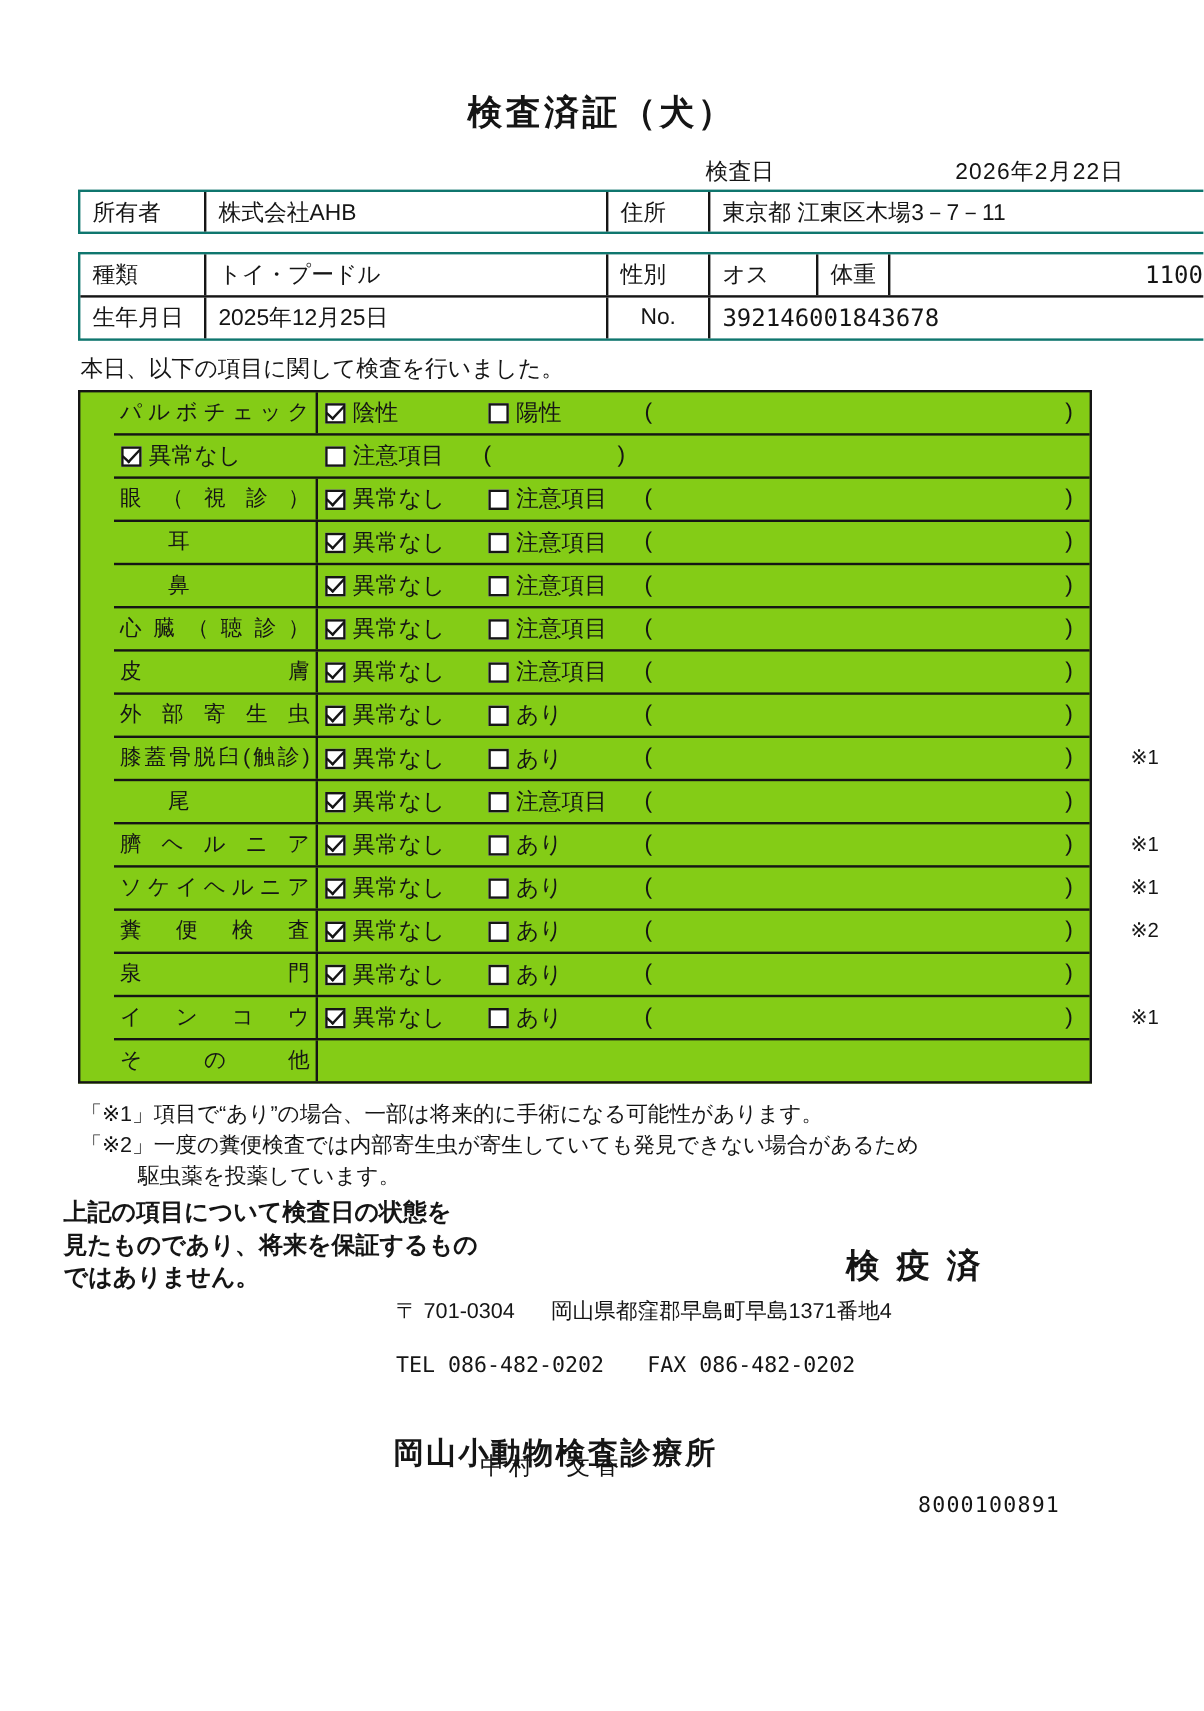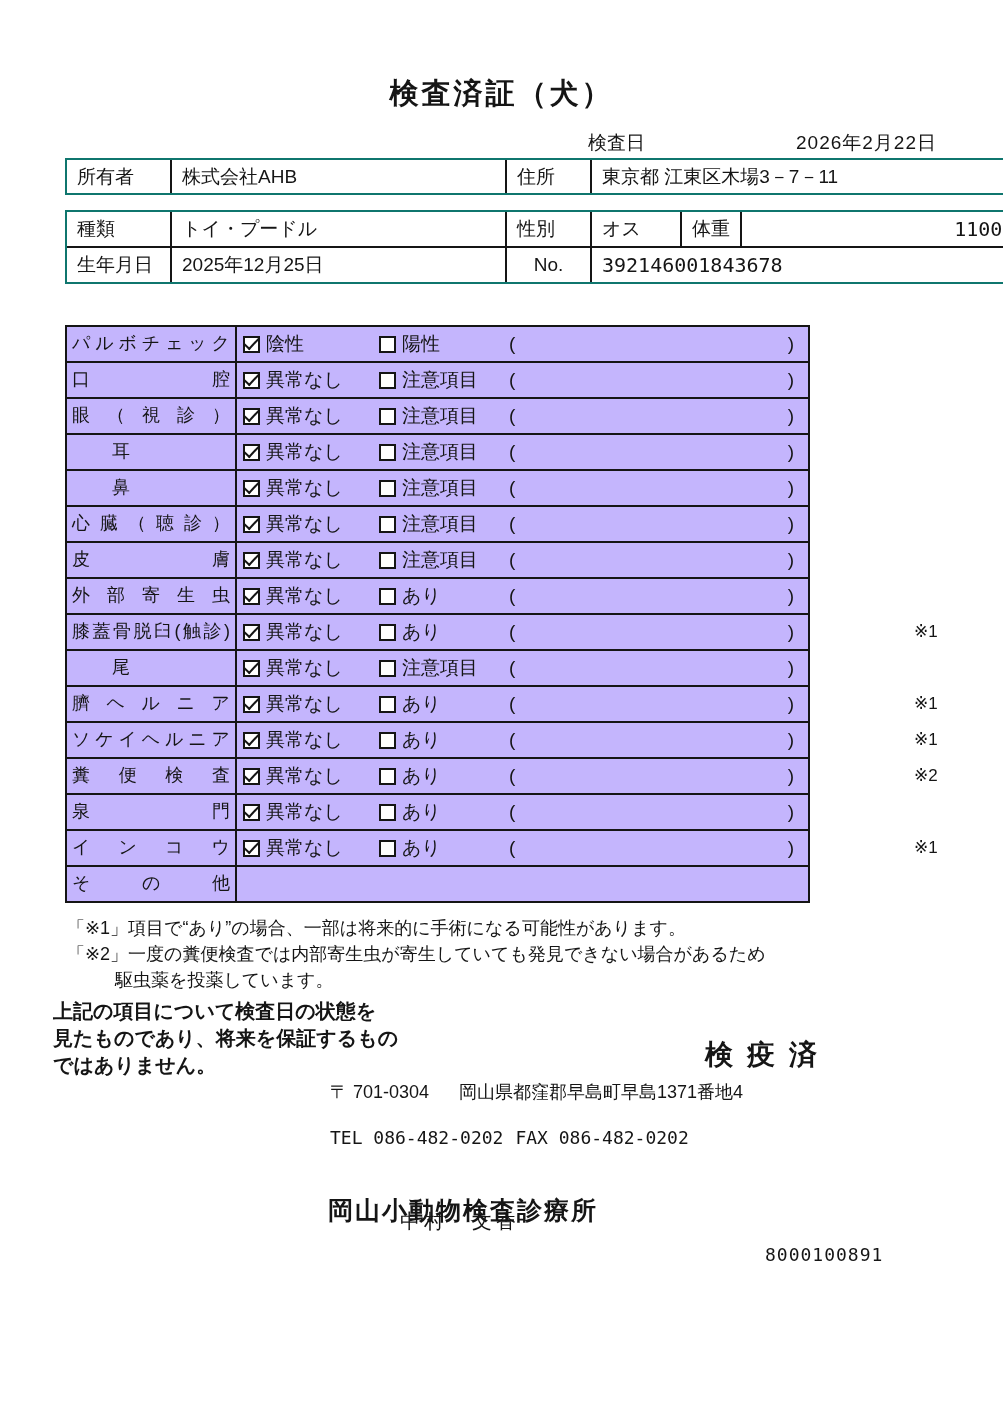--- a/index.html
+++ b/index.html
@@ -23,21 +23,21 @@
   .cell{border-right:2px solid #151515;display:flex;align-items:center;padding:0 10px;font-size:19px;box-sizing:border-box;overflow:hidden;white-space:nowrap;}
   .cell.last{border-right:none;}
   .cell.ctr{justify-content:center;padding:0 4px;}
   .cell.wt{justify-content:flex-end;padding-right:10px;gap:24px;}
   .cell.wt .unit{margin-left:16px;}
   .mono20{font-family:"DejaVu Sans Mono",monospace;font-size:20px;}
 
   .intro{top:294px;left:67px;font-size:19px;}
 
   
-  .exam-table{top:325px;left:65px;width:745px;border:2px solid #151515;box-sizing:border-box;background:#c4b5fd;}
+  .exam-table{top:325px;left:65px;width:845px;border:2px solid #151515;box-sizing:border-box;background:#84cc16;padding-left:28px;}
   .ex-row{position:relative;display:grid;grid-template-columns:170px 136px 134px auto;height:36px;border-bottom:2px solid #151515;box-sizing:border-box;}
   .ex-row:last-child{border-bottom:none;height:34px;}
   .ex-item{border-right:2px solid #151515;box-sizing:border-box;padding:0 5px;font-size:18px;line-height:32px;text-align:justify;text-align-last:justify;overflow:hidden;}
   .ex-item.single{text-align:left;text-align-last:left;padding-left:45px;}
   .ex-opt{display:flex;align-items:center;padding-left:6px;gap:6px;font-size:19px;overflow:hidden;white-space:nowrap;}
   .ex-paren{display:flex;align-items:center;font-size:19px;padding:0 14px 0 2px;}
   .ex-paren .po{margin-right:6px;}
   .ex-paren .pv{flex:1;}
   .ex-paren .pc{margin-left:auto;}
   .ex-note{position:absolute;left:847px;top:0;line-height:33px;font-size:17px;white-space:nowrap;}
@@ -46,21 +46,21 @@
   .cb{width:13px;height:13px;border:2px solid #151515;display:inline-block;position:relative;flex:none;background:#fff;}
   .cb.checked::after{content:"";position:absolute;left:-1px;top:0px;width:13px;height:6px;border-left:2.5px solid #151515;border-bottom:2.5px solid #151515;transform:rotate(-47deg);}
 
   
   .fn1{top:916px;left:67px;font-size:18px;}
   .fn2{top:942px;left:67px;font-size:18px;}
   .fn3{top:968px;left:115px;font-size:18px;}
   .statement{top:998px;left:53px;font-size:20px;font-weight:600;line-height:27px;}
   .stamp{top:1036px;left:705px;font-size:28px;font-weight:600;letter-spacing:14px;white-space:nowrap;}
   .postal-line{top:1080px;left:330px;display:flex;gap:30px;font-size:18px;white-space:nowrap;}
-  .tel-line{top:1127px;left:330px;display:flex;gap:12px;font-size:18px;font-family:"DejaVu Sans Mono",monospace;white-space:nowrap;text-align:right;}
+  .tel-line{top:1127px;left:330px;display:flex;gap:36px;font-size:18px;font-family:"DejaVu Sans Mono",monospace;white-space:nowrap;text-align:right;}
   .clinic-name{top:1172px;left:328px;font-size:25px;font-weight:600;letter-spacing:2px;white-space:nowrap;margin-top:22px;}
   .vet-name{top:1208px;left:400px;font-size:20px;letter-spacing:4px;white-space:nowrap;}
   .doc-number{top:1244px;left:765px;font-size:18px;letter-spacing:1px;}
 </style>
 </head>
 <body>
 
 <div id="page">
 
   <div class="abs doc-title">検査済証（犬）</div>
@@ -92,41 +92,41 @@
       </div>
     </div>
     <div class="irow r3">
       <div class="cell">生年月日</div>
       <div class="cell">2025年12月25日</div>
       <div class="cell ctr">No.</div>
       <div class="cell last mono20">392146001843678</div>
     </div>
   </div>
 
+  <div class="abs intro">本日、以下の項目に関して検査を行いました。</div>
 
   <div class="abs exam-table">
       <div class="ex-row">
       <div class="ex-item">パルボチェック</div>
       <div class="ex-opt ex-opt1">
         <span class="cb checked"></span>
         <span>陰性</span>
       </div>
       <div class="ex-opt ex-opt2">
         <span class="cb"></span>
         <span>陽性</span>
       </div>
       <div class="ex-paren">
         <span class="po">(</span>
         <span class="pv"></span>
         <span class="pc">)</span>
       </div>
 
     </div>
       <div class="ex-row">
-      <div class="ex-item">口腔</div>
       <div class="ex-opt ex-opt1">
         <span class="cb checked"></span>
         <span>異常なし</span>
       </div>
       <div class="ex-opt ex-opt2">
         <span class="cb"></span>
         <span>注意項目</span>
       </div>
       <div class="ex-paren">
         <span class="po">(</span>

